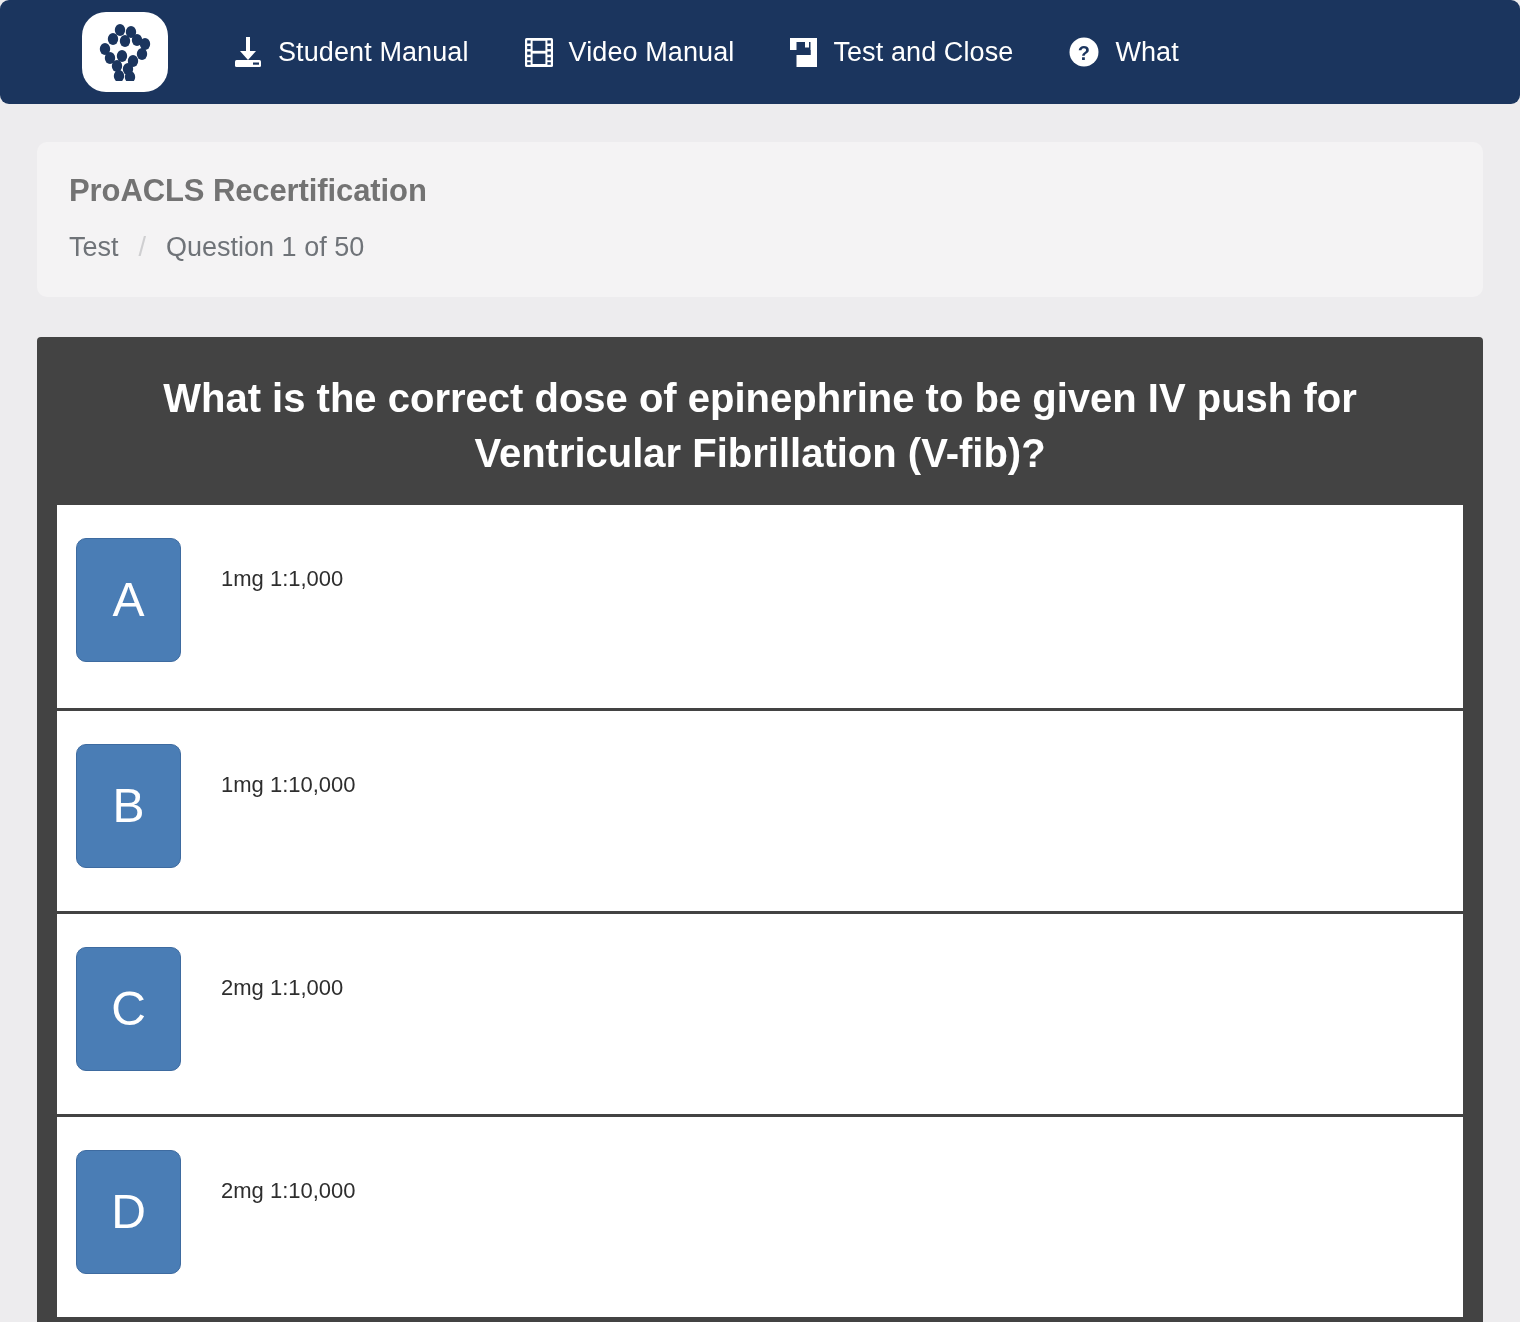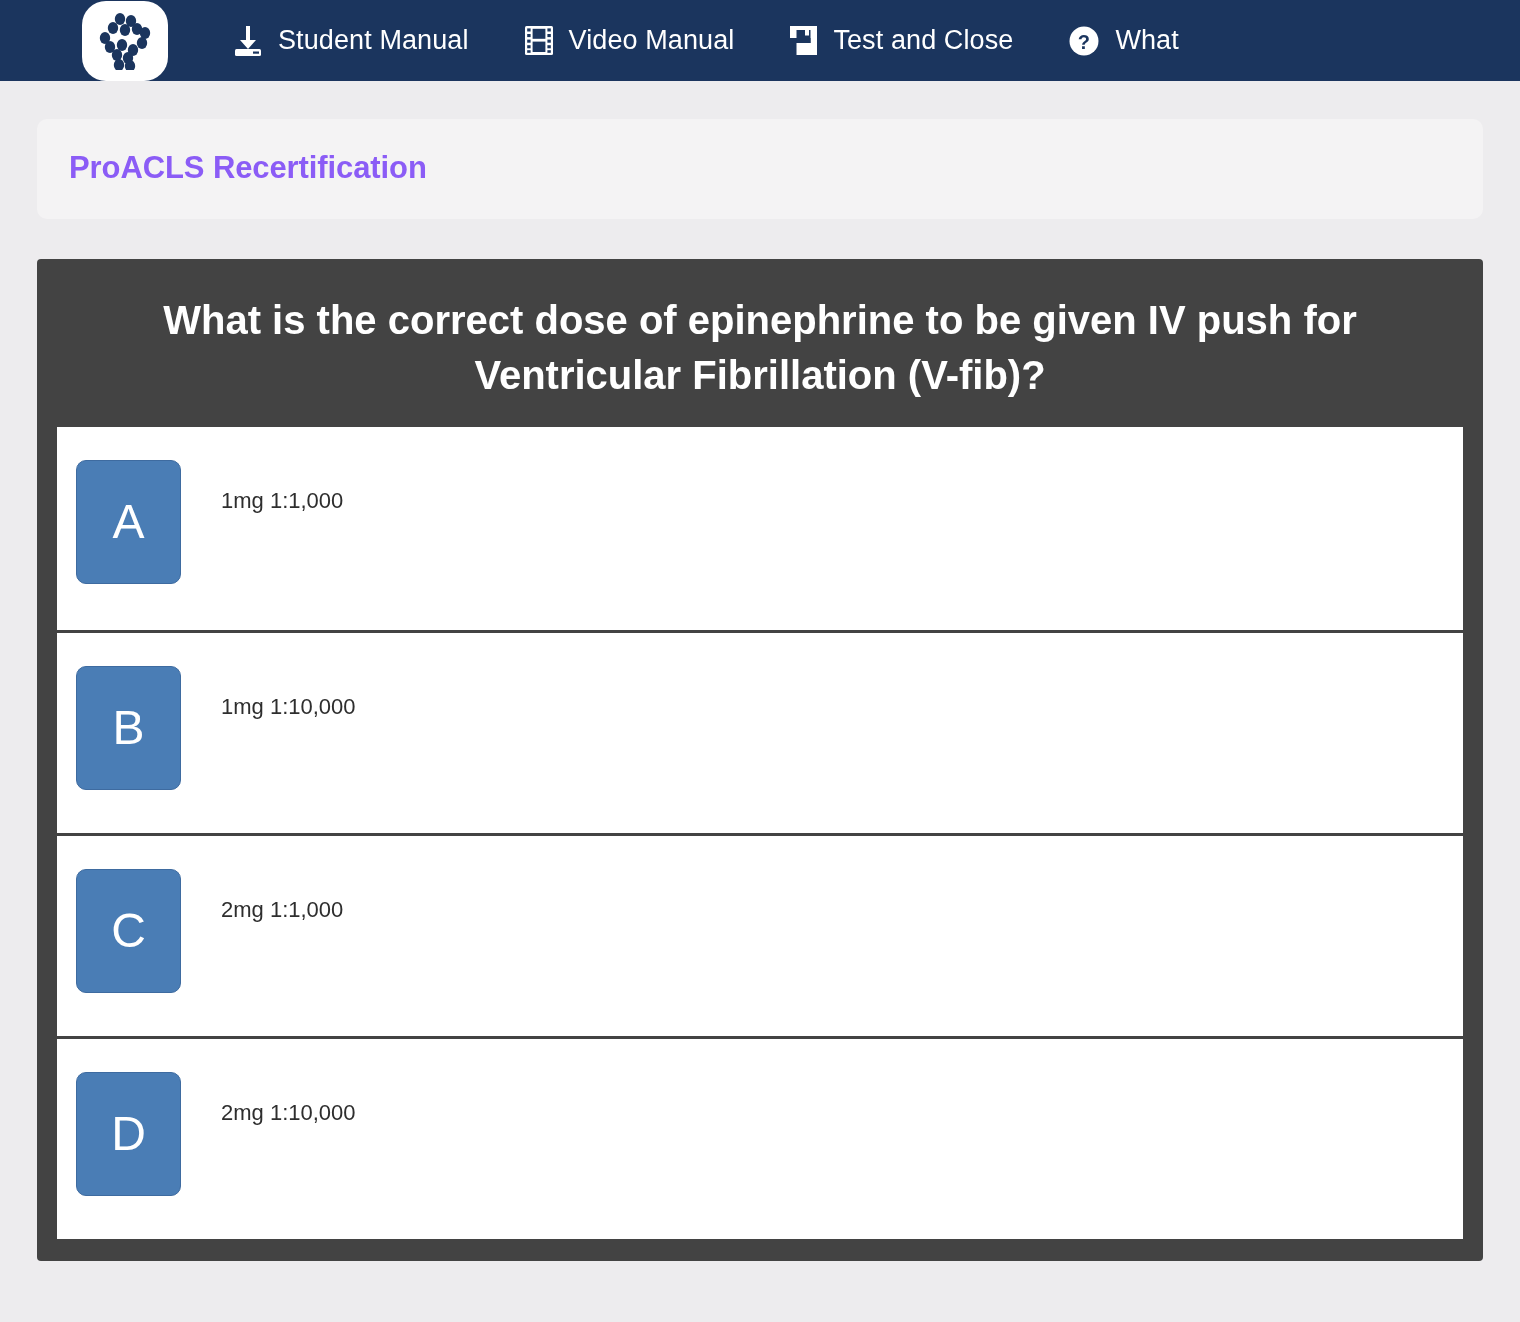--- a/index.html
+++ b/index.html
@@ -9,26 +9,27 @@
   body {
     width: 1520px;
     height: 1322px;
     background: #edecee;
     font-family: "Liberation Sans", sans-serif;
     overflow: hidden;
   }
 
   
   .navbar {
-    height: 81px;
+    height: 104px;
     background: #1b355e;
     display: flex;
     align-items: center;
     padding: 0 0 0 82px;
     box-sizing: border-box;
+    border-radius: 9px;
   }
   .logo {
     width: 86px;
     height: 80px;
     background: #ffffff;
     border-radius: 24px;
     display: flex;
     align-items: center;
     justify-content: center;
     flex: 0 0 auto;
@@ -70,21 +71,21 @@
   .header-card {
     margin: 38px 37px 0 37px;
     background: #f4f3f4;
     border-radius: 10px;
     padding: 32px 0 34px 32px;
     box-sizing: border-box;
   }
   .page-title {
     font-size: 31px;
     font-weight: bold;
-    color: #8b5cf6;
+    color: #737373;
     line-height: 1.1;
     margin: 0;
     letter-spacing: -0.1px;
   }
   .breadcrumb {
     margin-top: 24px;
     display: flex;
     align-items: center;
     font-size: 27px;
     color: #6f7378;
@@ -239,20 +240,25 @@
       <span class="nav-label">What</span>
     </div>
 
   </div>
 </div>
 
 <div class="page">
 
   <div class="header-card">
     <h1 class="page-title">ProACLS Recertification</h1>
+    <div class="breadcrumb">
+      <span>Test</span>
+      <span class="crumb-sep">/</span>
+      <span>Question 1 of 50</span>
+    </div>
   </div>
 
   <div class="question-card">
 
     <p class="question-text">What is the correct dose of epinephrine to be given IV push for Ventricular Fibrillation (V-fib)?</p>
 
     <div class="options">
 
       <div class="option-row">
         <div class="option-badge">A</div>

